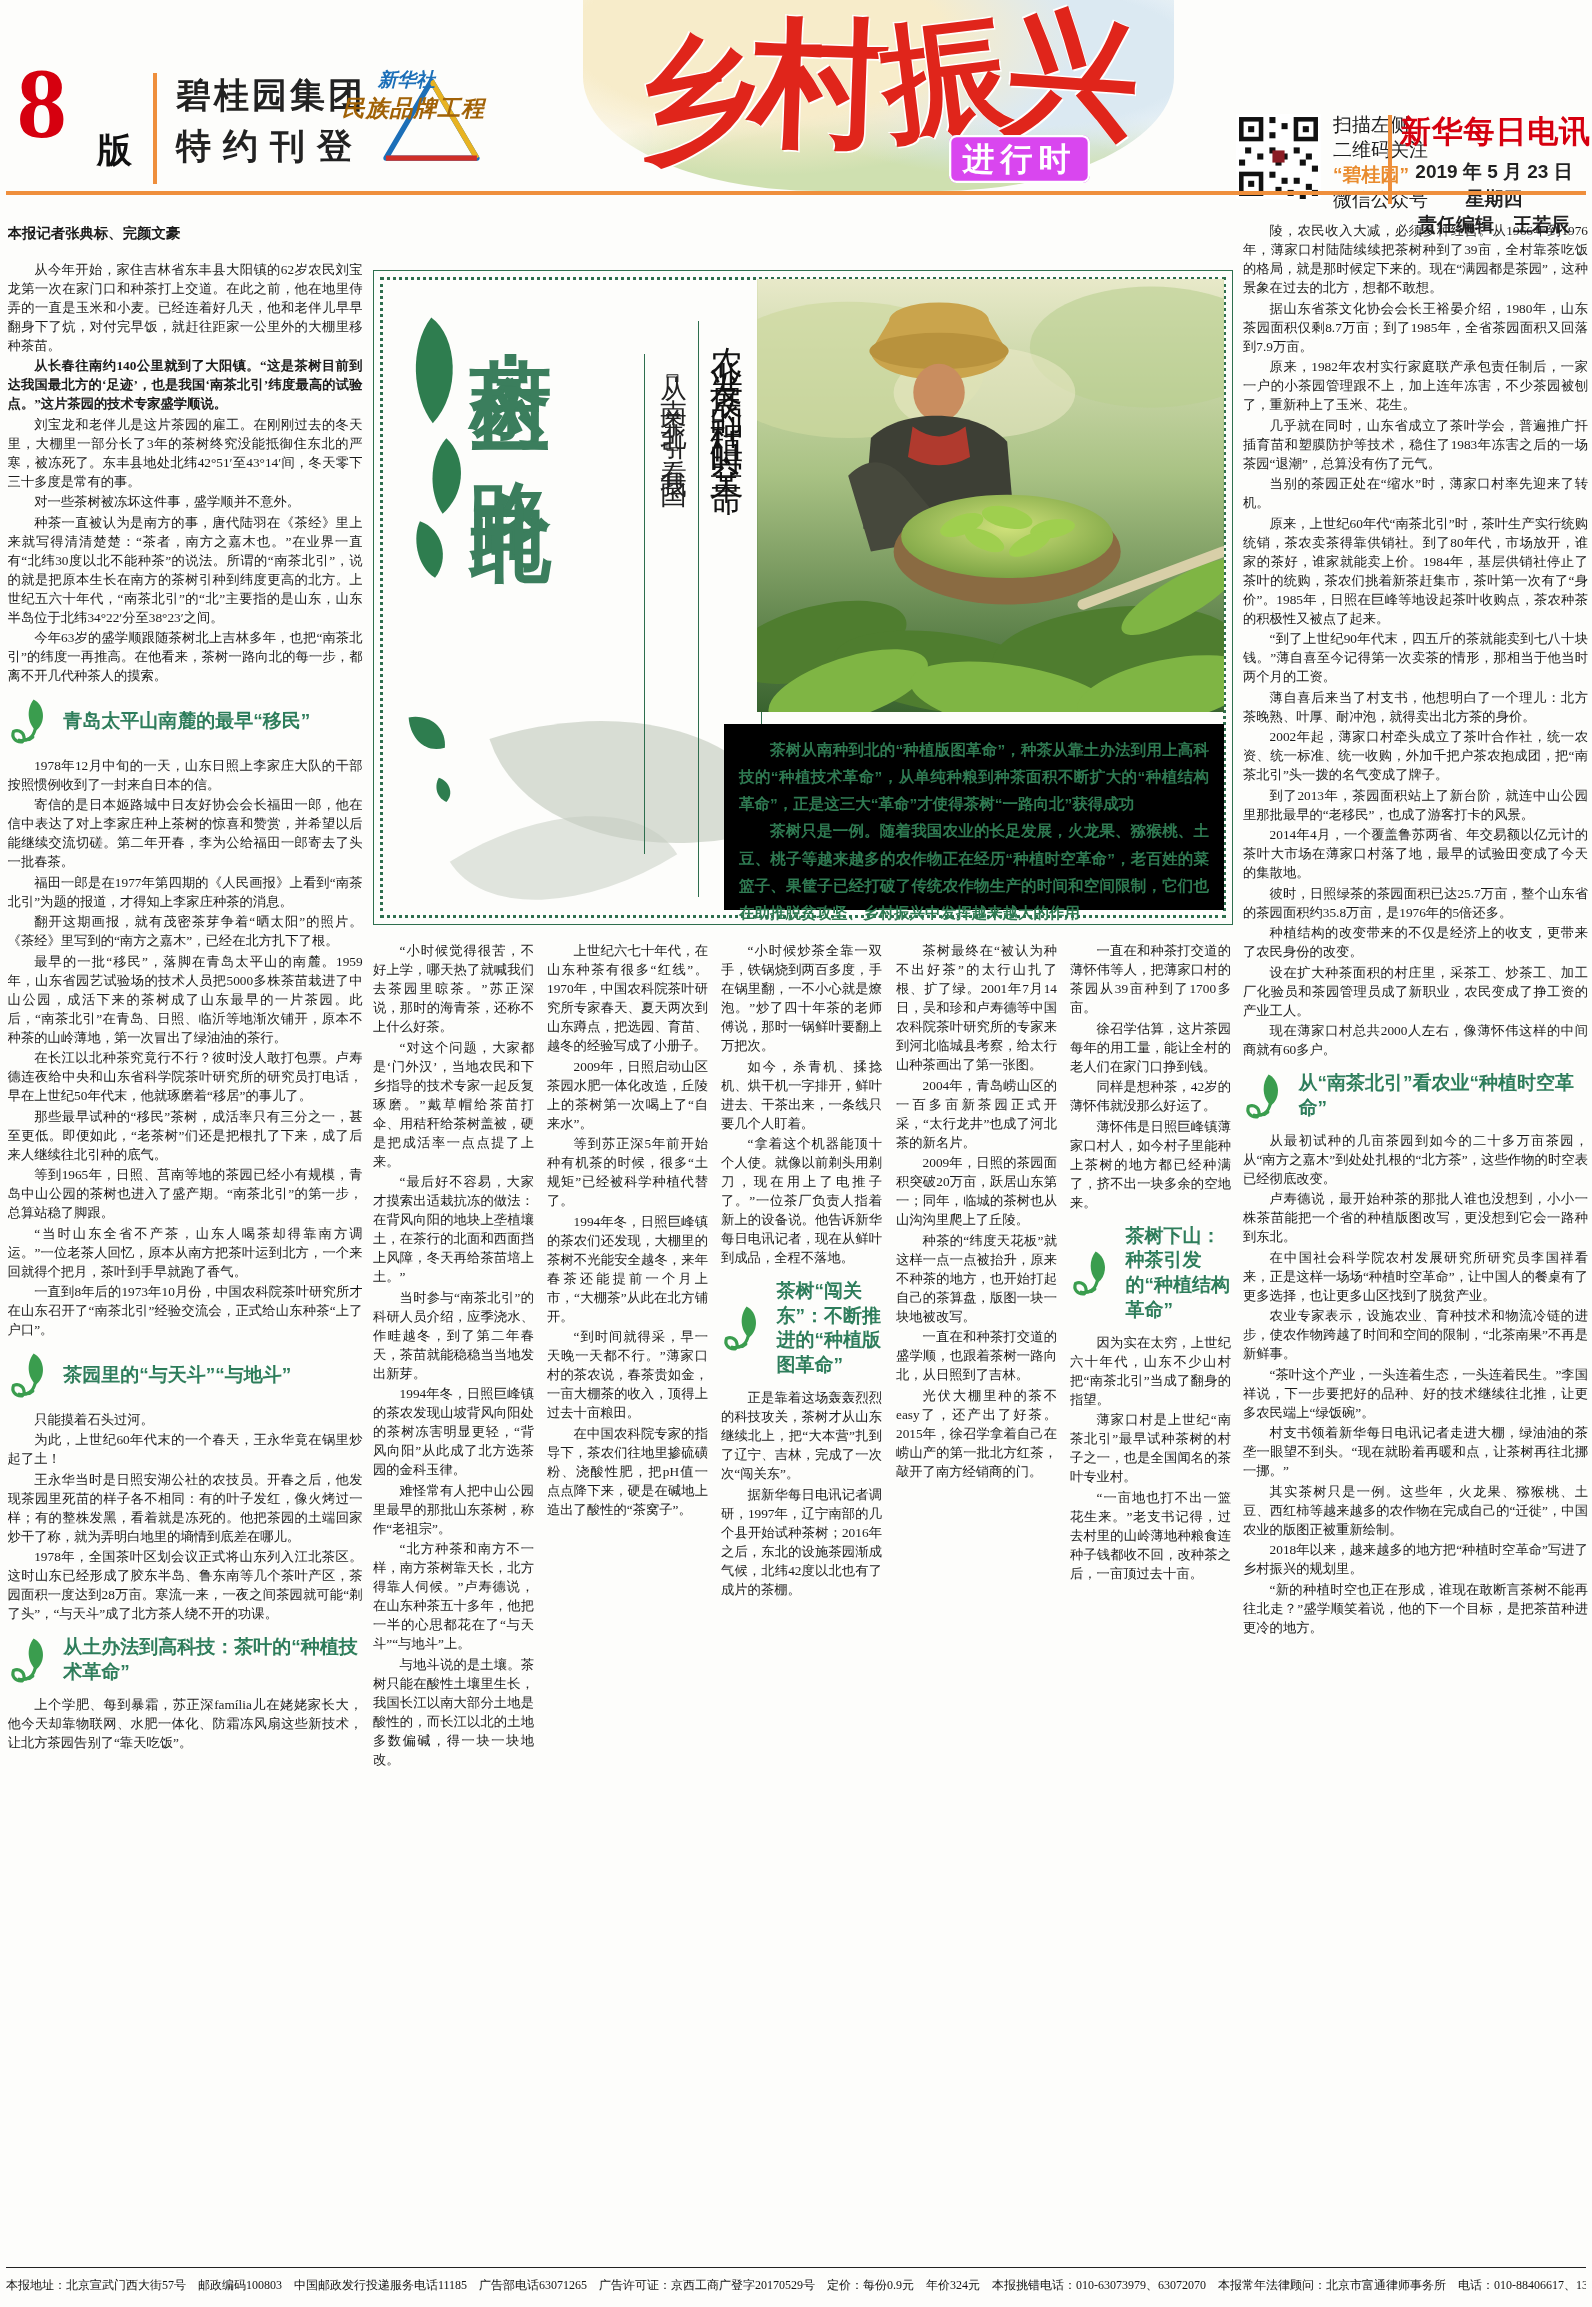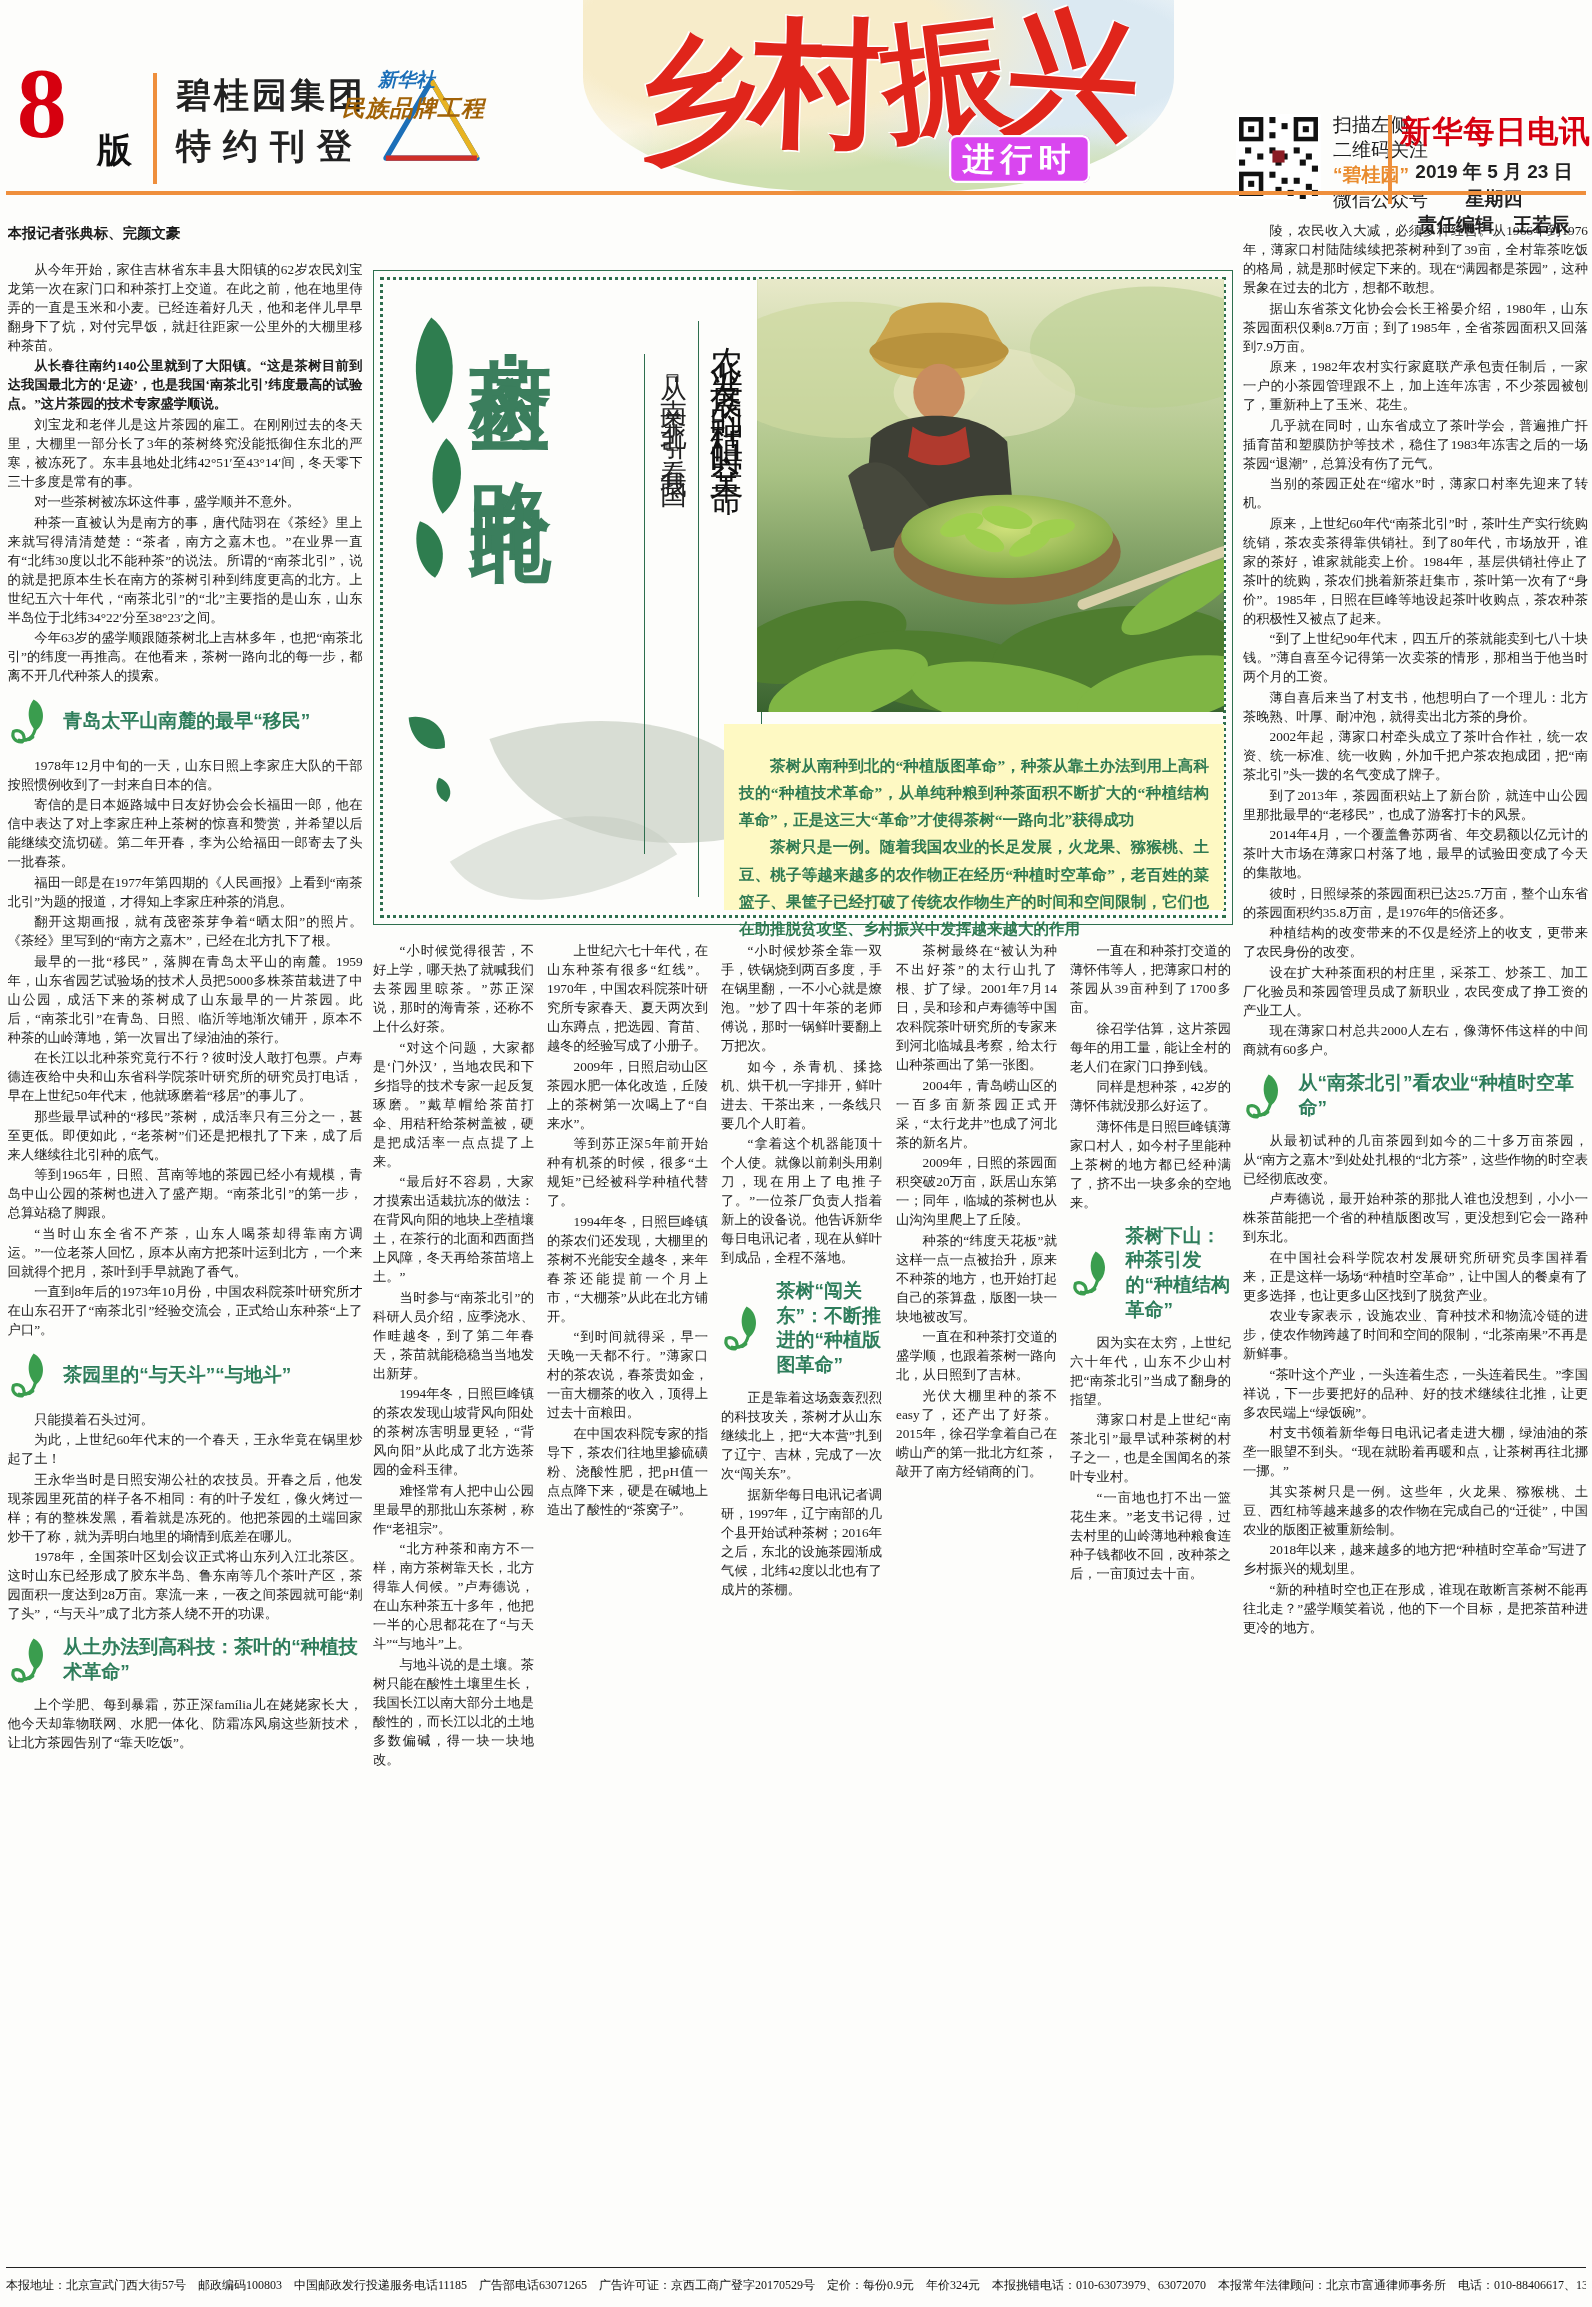--- a/index.html
+++ b/index.html
@@ -61,23 +61,23 @@
      font-size:82px;font-weight:900;color:#3b7e5d;letter-spacing:10.6px;font-family:"Liberation Sans",sans-serif;}
   .f-kickA{position:absolute;left:270px;top:83px;height:500px;writing-mode:vertical-rl;
      font-size:26.5px;color:#222;letter-spacing:12px;padding:0 10.6px;border-left:1.5px solid #2e6e4e;}
   .f-kickB{position:absolute;left:324px;top:50px;height:576px;writing-mode:vertical-rl;
      font-size:33px;color:#111;letter-spacing:13.6px;padding:0 12px 0 4.5px;border-left:1.5px solid #2e6e4e;border-right:1.5px solid #2e6e4e;}
   .photo{position:absolute;left:383px;top:7.6px;width:467px;height:433px;overflow:hidden;
      background:linear-gradient(180deg,#cfd9a8 0,#9fbb77 30%,#5c8a4a 60%,#2f5e33 100%);}
   .cap{position:absolute;right:9px;top:171px;width:156px;background:rgba(252,253,248,.78);
      padding:10.6px 9px;font-size:15px;line-height:1.5;text-align:justify;color:#1c1c1c;}
   .cap .credit{text-align:right;display:block;margin-top:4.5px;}
-  .intro{position:absolute;left:350px;top:453px;width:500px;height:186px;background:#fef9c3;
-     padding:28px 15px;box-sizing:border-box;color:#2f7a52;font-weight:bold;font-size:15.5px;
-     line-height:1.75;text-align:justify;font-family:Liberation Serif, serif;}
+  .intro{position:absolute;left:350px;top:453px;width:500px;height:186px;background:#000000;
+     padding:12px 15px;box-sizing:border-box;color:#2f7a52;font-weight:bold;font-size:15.5px;
+     line-height:1.75;text-align:justify;font-family:Liberation Sans, sans-serif;}
   .intro p{margin:0;text-indent:2em;}
   .watermark{position:absolute;left:136px;top:424px;width:258px;height:174px;background:#b9c2b4;
      border-radius:0 100% 0 100%;transform:rotate(-18deg);opacity:.55;}
   .watermark2{position:absolute;left:91px;top:530px;width:197px;height:114px;background:#c4ccc0;
      border-radius:0 100% 0 100%;transform:rotate(-32deg);opacity:.5;}
   
   .footer{position:absolute;left:6px;top:2267px;width:1580px;border-top:1.5px solid #222;
      font-size:12px;padding-top:9px;color:#111;white-space:nowrap;overflow:hidden;}
 </style>
 </head>

